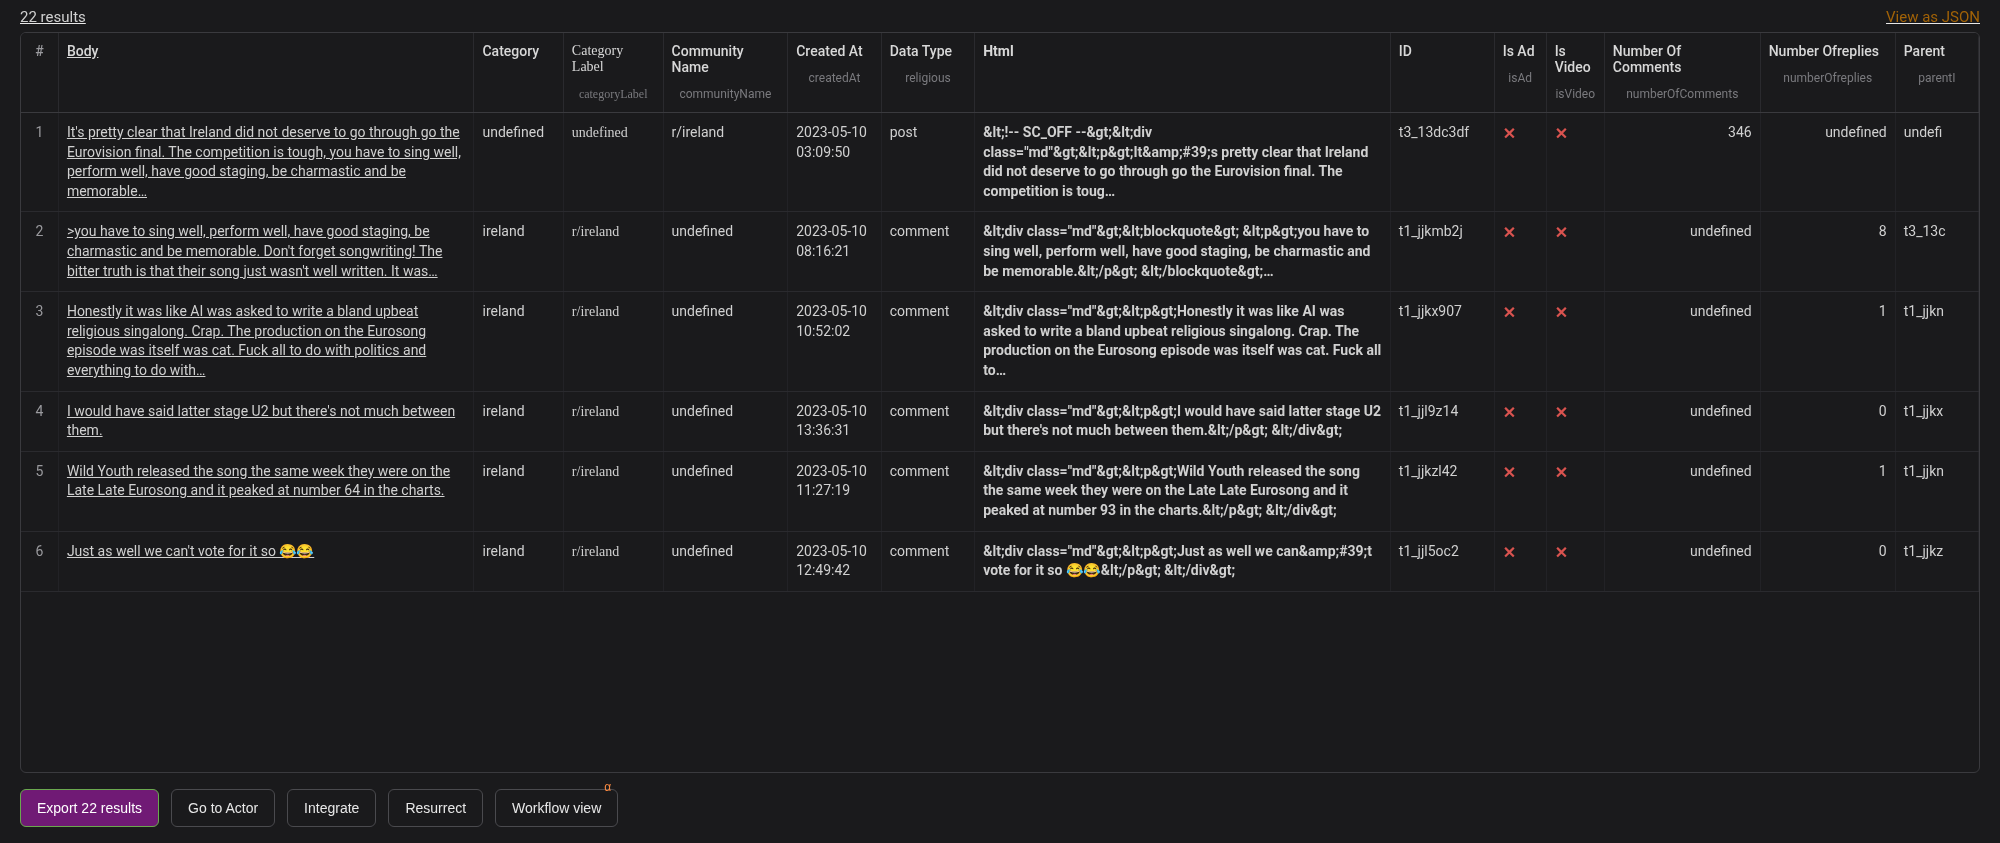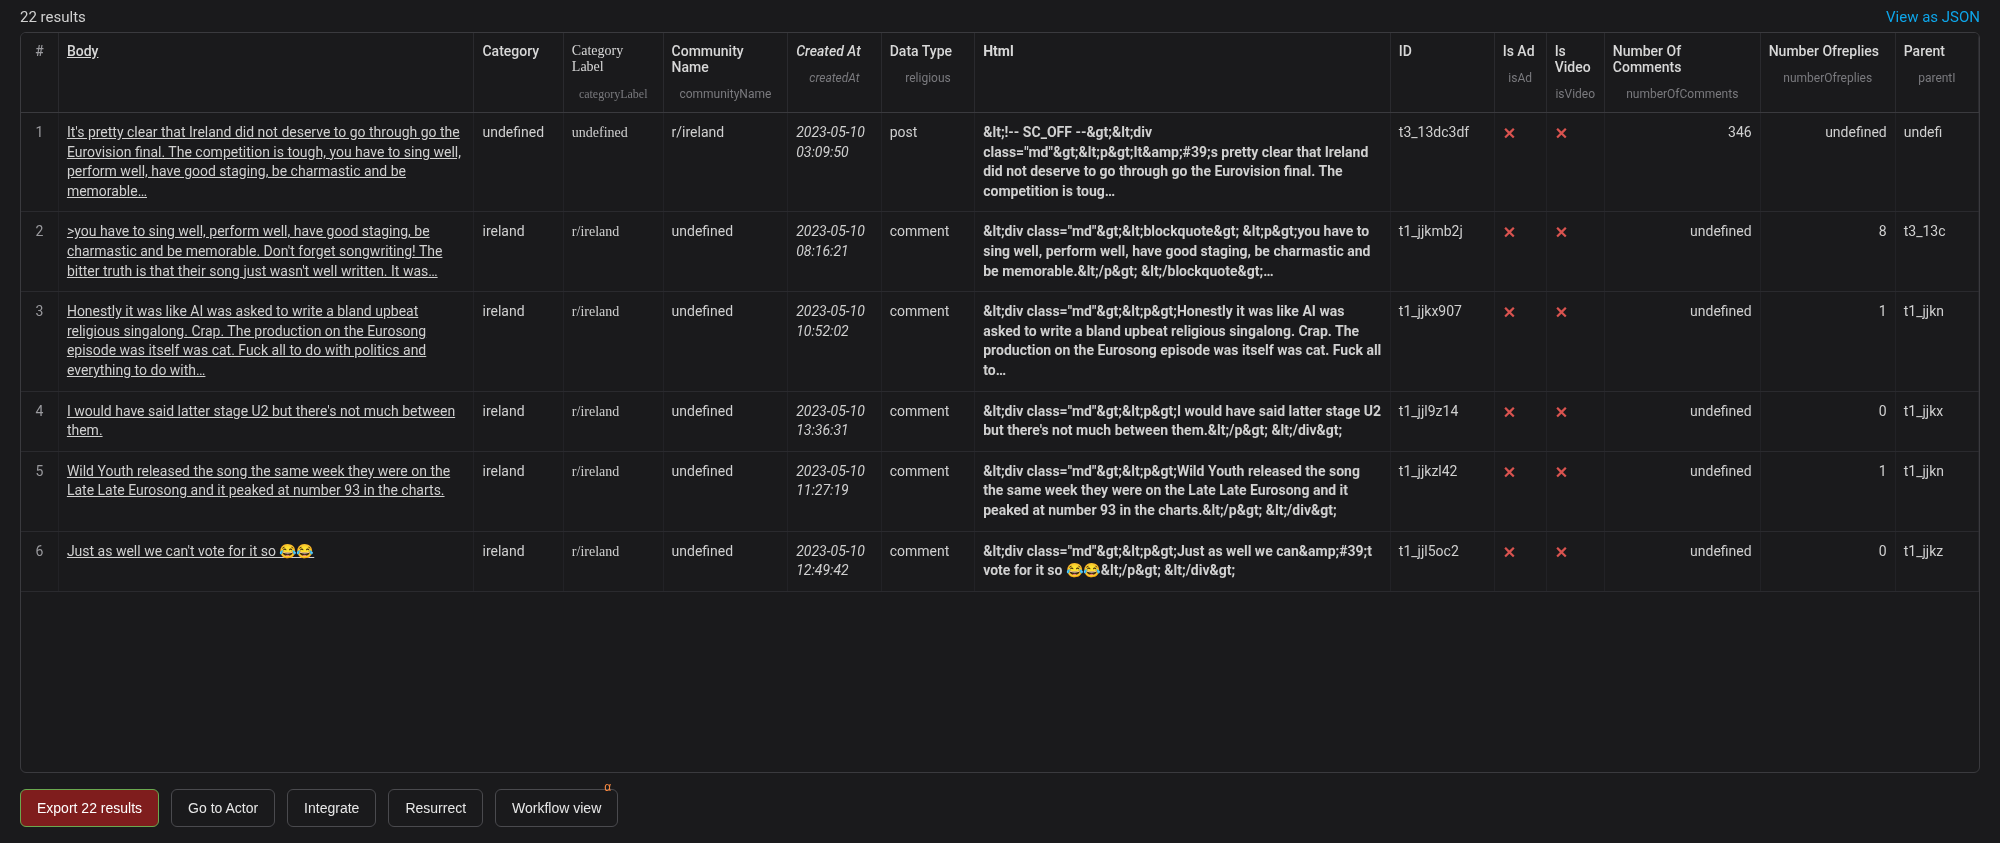--- a/index.html
+++ b/index.html
@@ -13,23 +13,24 @@
     overflow: hidden;
     display: flex;
     flex-direction: column;
   }
   .top-bar {
     display: flex;
     justify-content: space-between;
     align-items: center;
     padding: 8px 20px 6px;
     font-size: 15px;
+    text-decoration: underline;
   }
   .results-count { color: #d0d0d0; }
-  .view-json { color: #0ea5e9; cursor: pointer; }
+  .view-json { color: #a16207; cursor: pointer; }
   .table-wrap {
     flex: 1;
     overflow: hidden;
     border: 1px solid #3a3a3e;
     border-radius: 6px;
     margin: 0 20px;
   }
   table {
     border-collapse: collapse;
     width: 100%;
@@ -62,21 +63,21 @@
     font-size: 14px;
     color: #d0d0d0;
     word-wrap: break-word;
     line-height: 1.4;
   }
   .num-col { width: 36px; text-align: center; color: #9a9a9e; }
   .body-col { width: 400px; text-decoration: underline; }
   .cat-col { width: 86px; }
   .catlabel-col { width: 96px; font-family: Liberation Serif, serif; }
   .comm-col { width: 120px; }
-  .created-col { width: 90px; font-style: italic; }
+  .created-col { width: 90px; }
   .type-col { width: 90px; }
   .html-col { width: 400px; font-weight: bold; }
   .id-col { width: 100px; }
   .isad-col { width: 50px; }
   .isvideo-col { width: 56px; }
   .comments-col { width: 150px; }
   .replies-col { width: 130px; }
   .parent-col { width: 80px; }
   .cross {
     color: #d9534f;
@@ -94,21 +95,21 @@
     border-radius: 6px;
     padding: 10px 16px;
     font-size: 14px;
     cursor: pointer;
     border: 1px solid #4a4a4e;
     background: #1a1a1c;
     color: #e8e8e8;
     position: relative;
   }
   .btn-primary {
-    background: #7f1d1d;
+    background: #701a75;
     border-color: #6aa84f;
     color: #fff;
   }
   .btn .alpha {
     position: absolute;
     top: -10px;
     right: 6px;
     font-size: 12px;
     color: #ff8c42;
   }
@@ -228,21 +229,21 @@
           <td class="html-col">&amp;lt;div class="md"&amp;gt;&amp;lt;p&amp;gt;I would have said latter stage U2 but there's not much between them.&amp;lt;/p&amp;gt; &amp;lt;/div&amp;gt;</td>
           <td class="id-col">t1_jjl9z14</td>
           <td class="isad-col"><span class="cross">✕</span></td>
           <td class="isvideo-col"><span class="cross">✕</span></td>
           <td class="comments-col right-num">undefined</td>
           <td class="replies-col right-num">0</td>
           <td class="parent-col">t1_jjkx</td>
         </tr>
         <tr>
           <td class="num-col">5</td>
-          <td class="body-col">Wild Youth released the song the same week they were on the Late Late Eurosong and it peaked at number 93 in the charts.</td>
+          <td class="body-col">Wild Youth released the song the same week they were on the Late Late Eurosong and it peaked at number 64 in the charts.</td>
           <td class="cat-col">ireland</td>
           <td class="catlabel-col">r/ireland</td>
           <td class="comm-col">undefined</td>
           <td class="created-col">2023-05-10 11:27:19</td>
           <td class="type-col">comment</td>
           <td class="html-col">&amp;lt;div class="md"&amp;gt;&amp;lt;p&amp;gt;Wild Youth released the song the same week they were on the Late Late Eurosong and it peaked at number 93 in the charts.&amp;lt;/p&amp;gt; &amp;lt;/div&amp;gt;</td>
           <td class="id-col">t1_jjkzl42</td>
           <td class="isad-col"><span class="cross">✕</span></td>
           <td class="isvideo-col"><span class="cross">✕</span></td>
           <td class="comments-col right-num">undefined</td>

